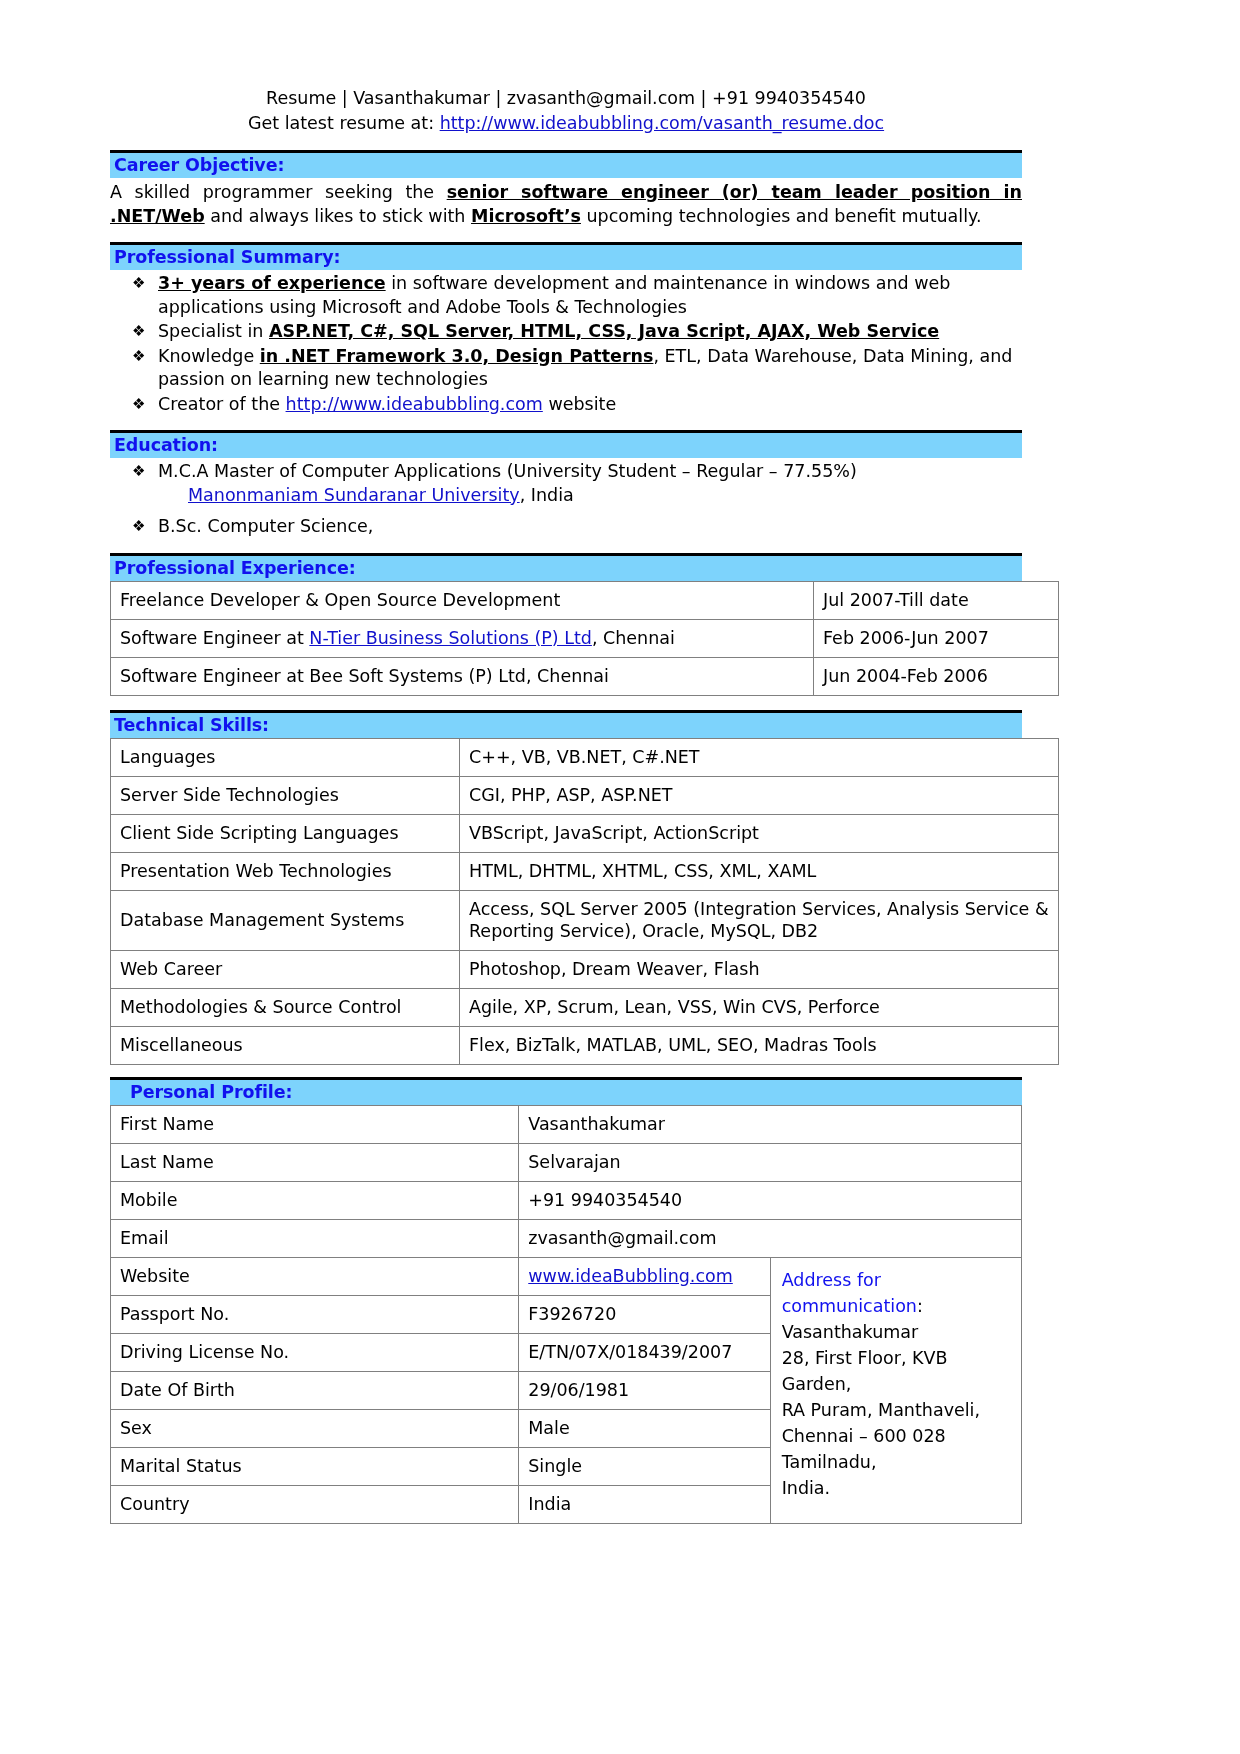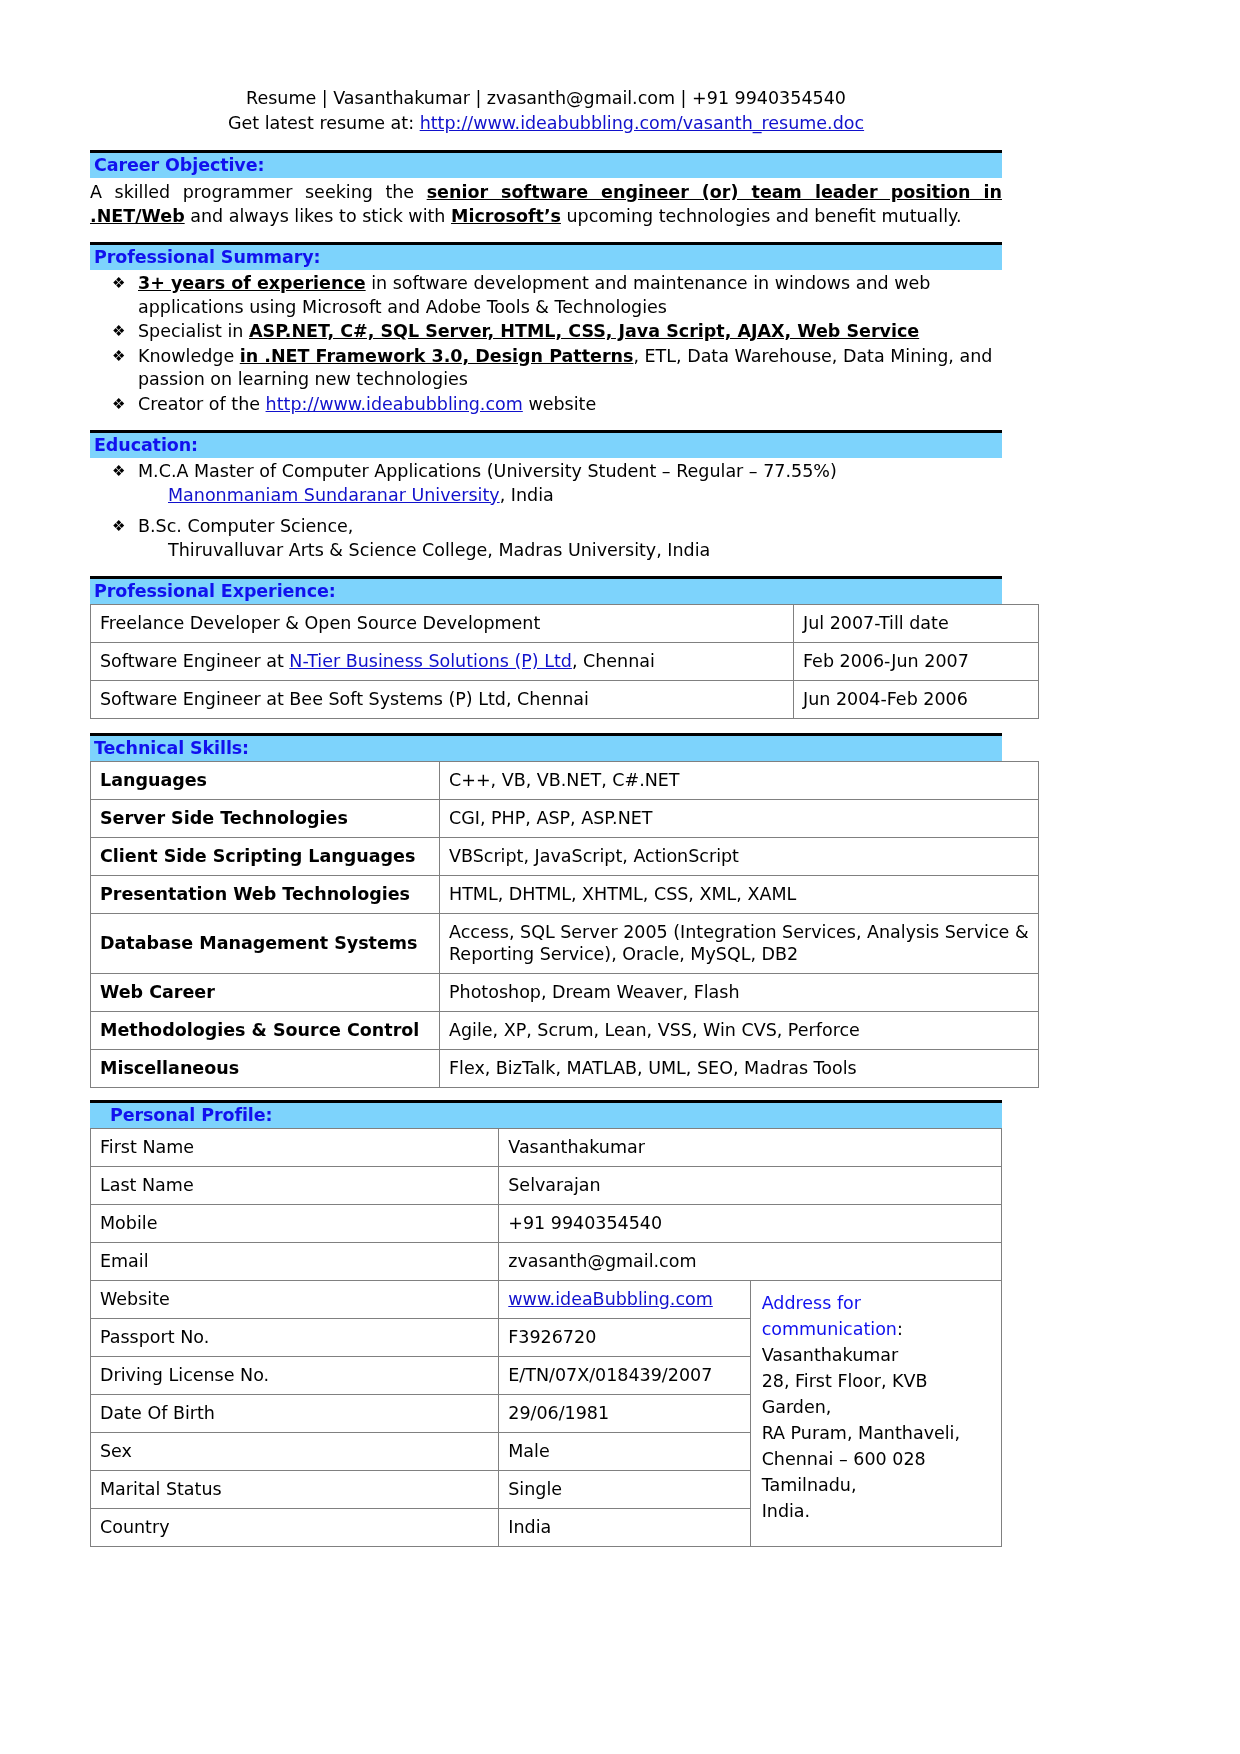--- a/index.html
+++ b/index.html
@@ -14,21 +14,21 @@
     position: relative;
     width: 1240px;
     height: 1754px;
     background: #ffffff;
     margin: 0 auto;
     box-sizing: border-box;
     overflow: hidden;
   }
   .sheet {
     position: absolute;
-    left: 90px;
+    left: 110px;
     top: 86px;
     width: 912px;
   }
 
   
   .doc-header {
     text-align: center;
     font-size: 17.5px;
     line-height: 25px;
     color: #000;
@@ -106,21 +106,21 @@
   }
   table.grid td {
     border: 1px solid #808080;
     padding: 7px 9px 8px 9px;
     vertical-align: middle;
     line-height: 22px;
   }
   table.exp td.role { width: 684px; }
   table.exp td.date { width: 226px; }
 
-  table.skills td.key { width: 330px; font-weight: bold; }
+  table.skills td.key { width: 330px; }
   table.skills td.val { width: 580px; }
 
   table.profile td.key { width: 249px; }
   table.profile td.val { width: 311px; }
   table.profile td.addr {
     width: 350px;
     vertical-align: top;
     padding: 9px 9px 9px 11px;
     line-height: 26px;
   }
@@ -166,21 +166,20 @@
     <div class="section-band">
       <div class="section-title">Education:</div>
     </div>
     <ul class="dlist edu">
       <li>
         <span class="bullet">❖</span><span>M.C.A Master of Computer Applications (University Student – Regular – 77.55%)</span>
         <span class="sub"><span class="link">Manonmaniam Sundaranar University</span><span>, India</span></span>
       </li>
       <li>
         <span class="bullet">❖</span><span>B.Sc. Computer Science,</span>
-        <span class="sub">Thiruvalluvar Arts &amp; Science College, Madras University, India</span>
       </li>
     </ul>
 
     <div class="section-band">
       <div class="section-title">Professional Experience:</div>
     </div>
     <table class="grid exp">
       <tbody>
         <tr>
           <td class="role">Freelance Developer &amp; Open Source Development</td>

